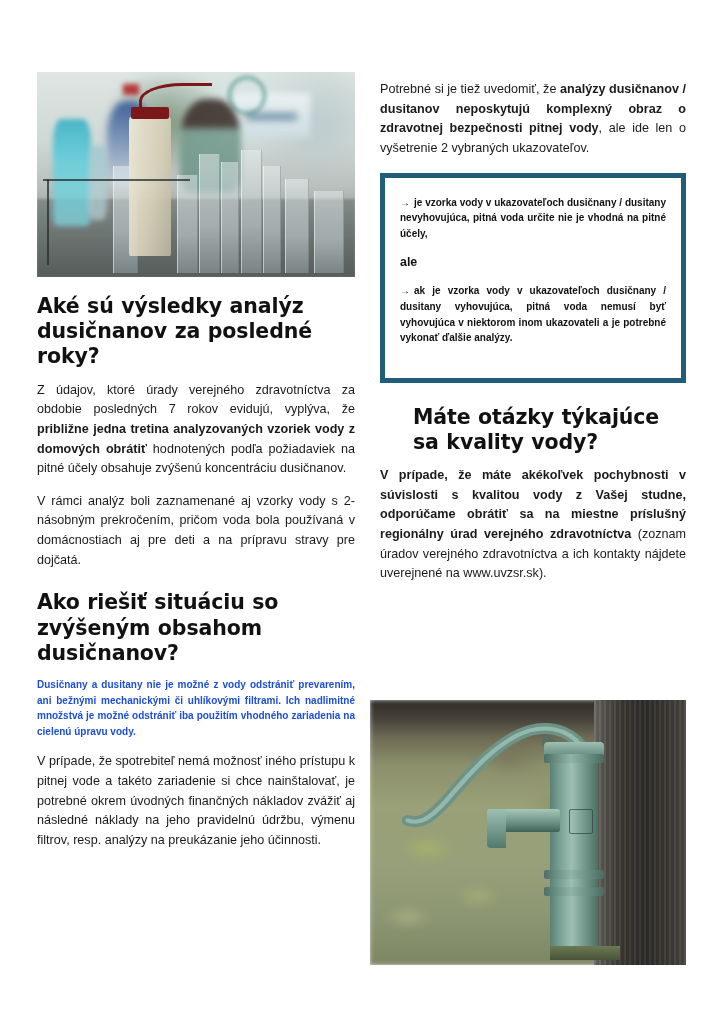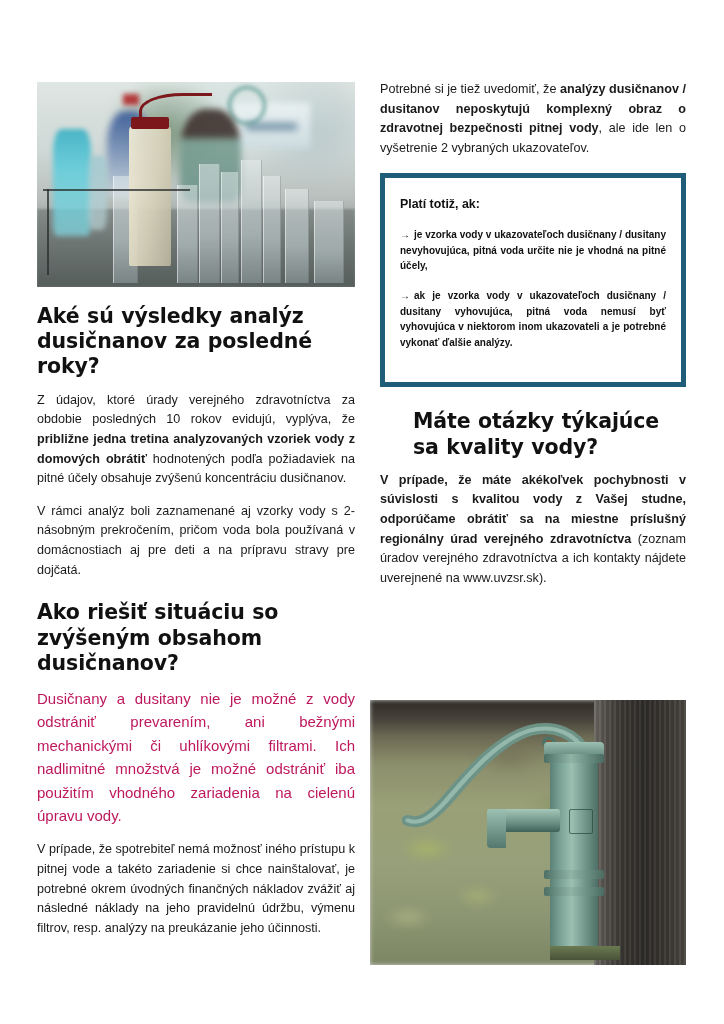--- a/index.html
+++ b/index.html
@@ -19,21 +19,21 @@
   .page {
     position: absolute;
     inset: 0;
     background: #ffffff;
   }
 
   
   .col-left {
     position: absolute;
     left: 37px;
-    top: 82px;
+    top: 72px;
     width: 318px;
   }
   .col-right {
     position: absolute;
     left: 380px;
     top: 80px;
     width: 306px;
   }
 
   
@@ -51,26 +51,26 @@
     font-size: 12.6px;
     line-height: 1.56;
     margin: 0 0 13px 0;
     text-align: justify;
     color: #1a1a1a;
     hyphens: none;
   }
   p.body.last { margin-bottom: 0; }
   p.body b, p.body strong { font-weight: bold; }
   p.bold-body {
-    font-size: 15px;
+    font-size: 10px;
     line-height: 1.56;
     margin: 0 0 13px 0;
     text-align: justify;
-    font-weight: normal;
-    color: #be185d;
+    font-weight: bold;
+    color: #1d4ed8;
   }
 
   
   .callout {
     border: 5px solid #1f5d79;
     background: #ffffff;
     margin: 14px 0 0 0;
     padding: 17px 15px 16px 15px;
     box-sizing: border-box;
   }
@@ -310,40 +310,40 @@
       <div class="glass" style="left:87%;width:9%;height:40%;"></div>
       <div class="lab-wash"></div>
       <div class="lab-wash-cap"></div>
       <div class="lab-wash-tube"></div>
       <div class="lab-rail"></div>
       <div class="lab-rail2"></div>
     </div>
 
     <h2 class="section-title">Aké sú výsledky analýz dusičnanov za posledné roky?</h2>
 
-    <p class="body"><span>Z údajov, ktoré úrady verejného zdravotníctva za obdobie posledných 10 rokov evidujú, vyplýva, že </span><b>približne jedna tretina analyzovaných vzoriek vody z domových obrátiť</b><span> hodnotených podľa požiadaviek na pitné účely obsahuje zvýšenú koncentráciu dusičnanov.</span></p>
+    <p class="body"><span>Z údajov, ktoré úrady verejného zdravotníctva za obdobie posledných 7 rokov evidujú, vyplýva, že </span><b>približne jedna tretina analyzovaných vzoriek vody z domových obrátiť</b><span> hodnotených podľa požiadaviek na pitné účely obsahuje zvýšenú koncentráciu dusičnanov.</span></p>
 
     <p class="body">V rámci analýz boli zaznamenané aj vzorky vody s 2-násobným prekročením, pričom voda bola používaná v domácnostiach aj pre deti a na prípravu stravy pre dojčatá.</p>
 
     <h2 class="section-title" style="margin-top:20px;">Ako riešiť situáciu so zvýšeným obsahom dusičnanov?</h2>
 
     <p class="bold-body">Dusičnany a dusitany nie je možné z vody odstrániť prevarením, ani bežnými mechanickými či uhlíkovými filtrami. Ich nadlimitné množstvá je možné odstrániť iba použitím vhodného zariadenia na cielenú úpravu vody.</p>
 
     <p class="body last">V prípade, že spotrebiteľ nemá možnosť iného prístupu k pitnej vode a takéto zariadenie si chce nainštalovať, je potrebné okrem úvodných finančných nákladov zvážiť aj následné náklady na jeho pravidelnú údržbu, výmenu filtrov, resp. analýzy na preukázanie jeho účinnosti.</p>
   </div>
 
   <div class="col-right">
 
     <p class="body"><span>Potrebné si je tiež uvedomiť, že </span><b>analýzy dusičnanov / dusitanov neposkytujú komplexný obraz o zdravotnej bezpečnosti pitnej vody</b><span>, ale ide len o vyšetrenie 2 vybraných ukazovateľov.</span></p>
 
     <div class="callout">
-      <p class="lead">Platí totiž, ak:</p>
 
       <p class="bullet"><span class="arrow-glyph">→</span><span>je vzorka vody v ukazovateľoch dusičnany / dusitany nevyhovujúca, pitná voda určite nie je vhodná na pitné účely,</span></p>
 
+      <p class="conj">ale</p>
 
       <p class="bullet last"><span class="arrow-glyph">→</span><span>ak je vzorka vody v ukazovateľoch dusičnany / dusitany vyhovujúca, pitná voda nemusí byť vyhovujúca v niektorom inom ukazovateli a je potrebné vykonať ďalšie analýzy.</span></p>
     </div>
 
     <h2 class="section-title" style="margin-top:22px;margin-left:33px;">Máte otázky týkajúce sa kvality vody?</h2>
 
     <p class="body last"><b>V prípade, že máte akékoľvek pochybnosti v súvislosti s kvalitou vody z Vašej studne, odporúčame obrátiť sa na miestne príslušný regionálny úrad verejného zdravotníctva</b><span> (zoznam úradov verejného zdravotníctva a ich kontakty nájdete uverejnené na www.uvzsr.sk).</span></p>
   </div>
 
   <div class="photo photo-pump">

